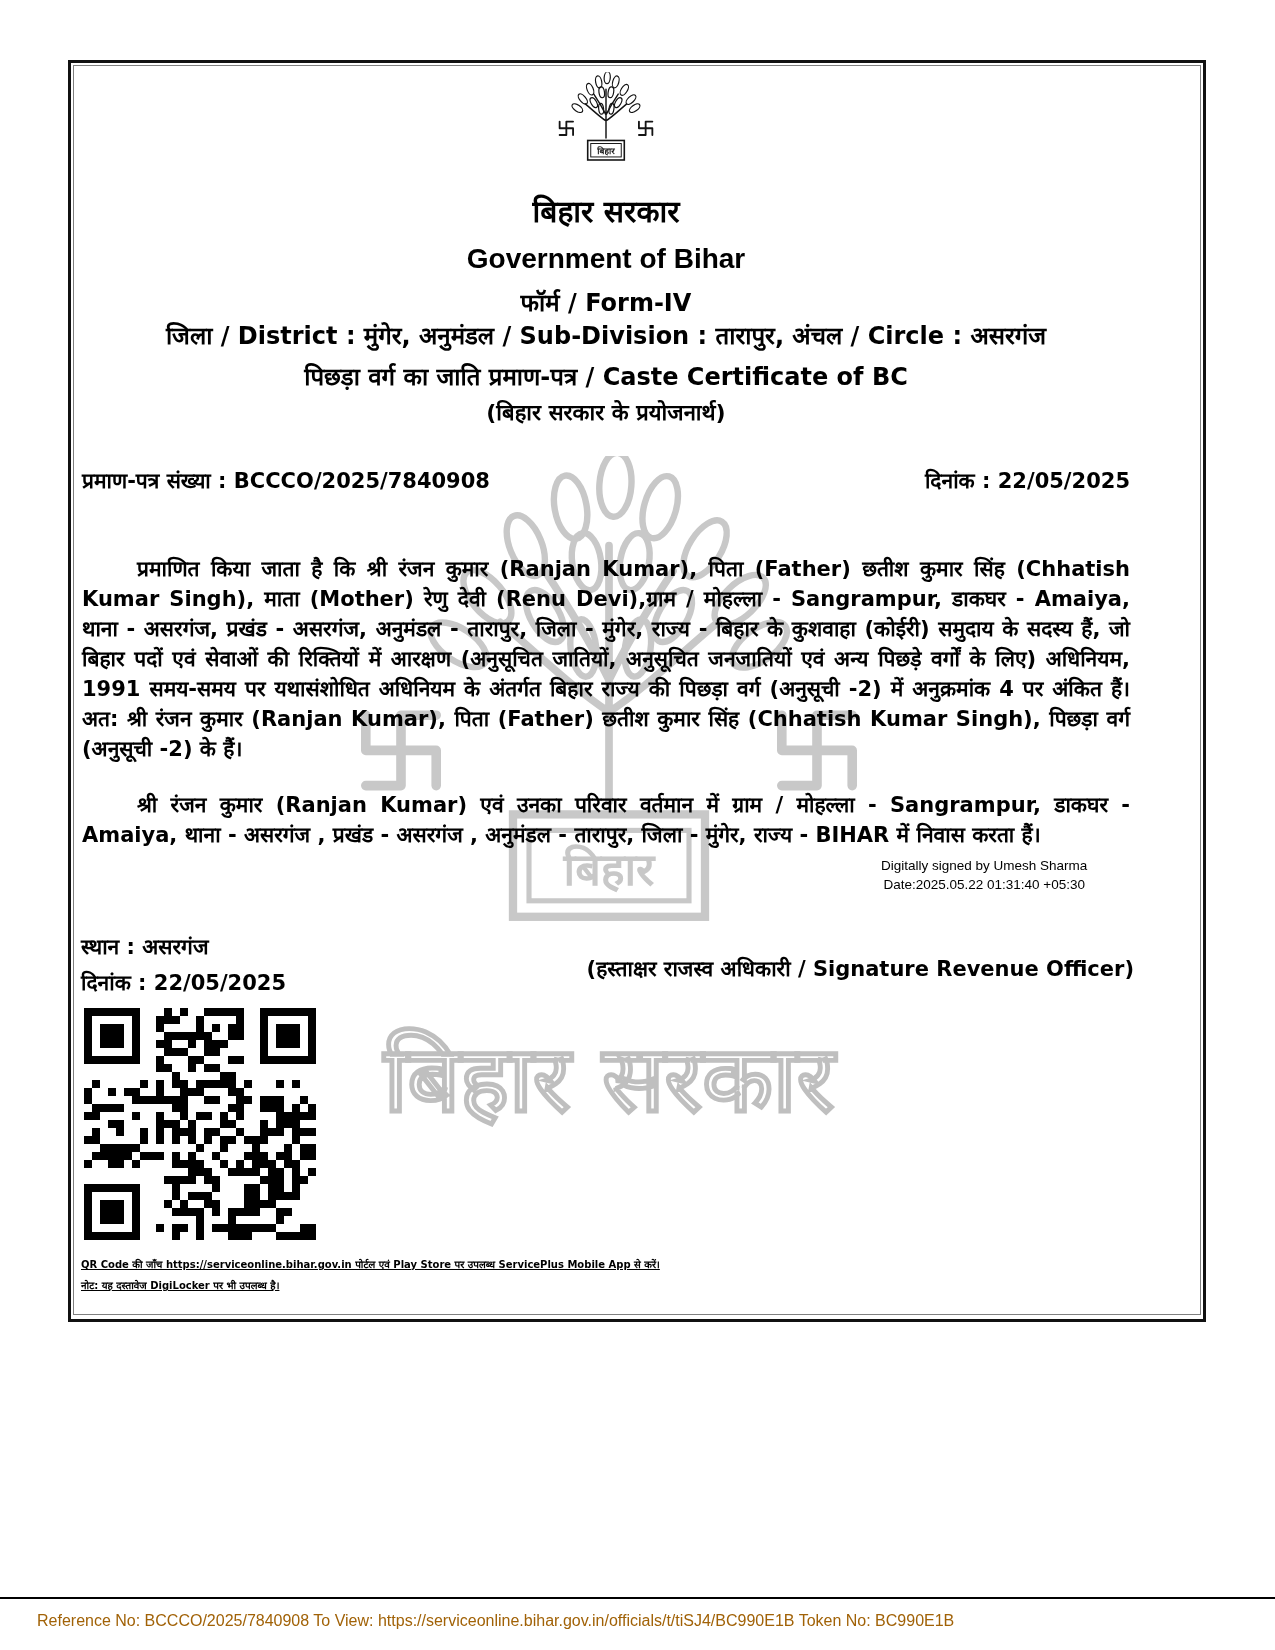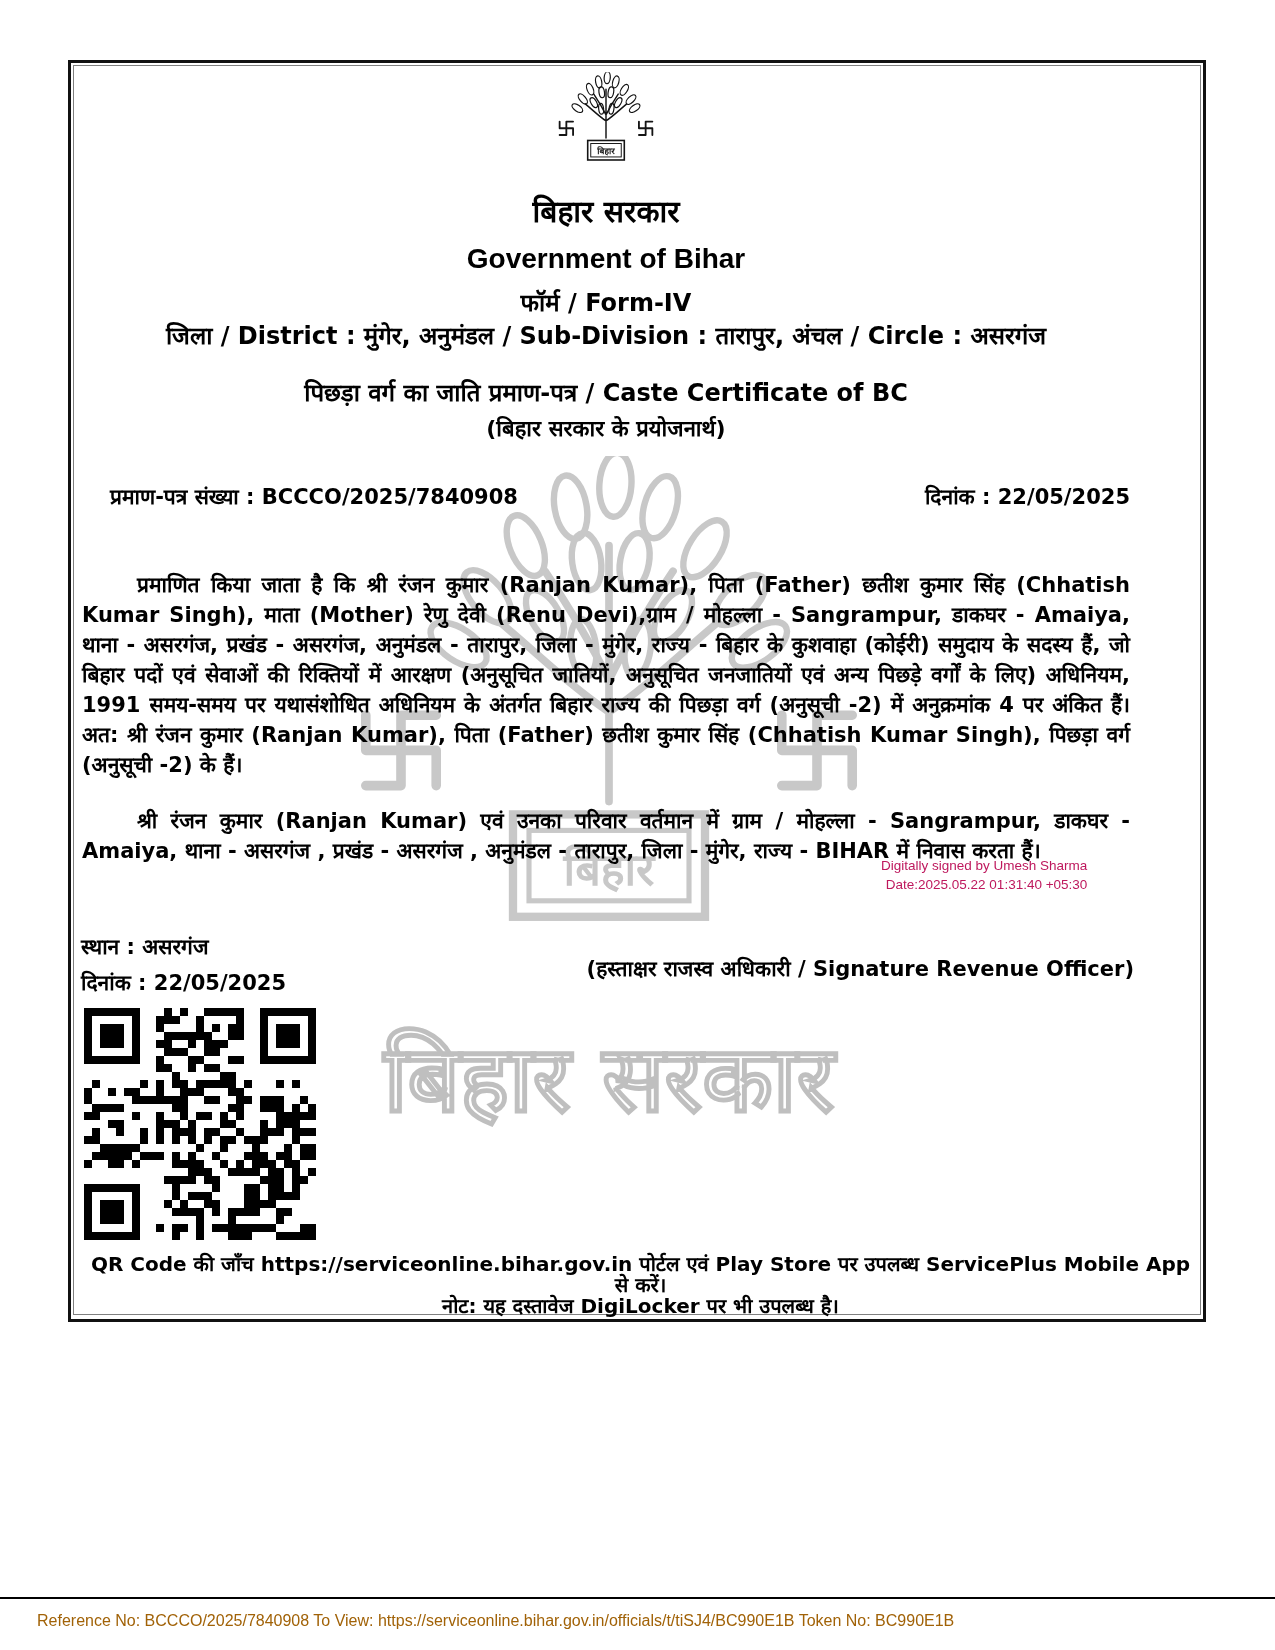--- a/index.html
+++ b/index.html
@@ -38,48 +38,48 @@
   .content{
     position:relative;z-index:1;
     padding:6px 70px 0 8px;
     text-align:center;
     font-weight:bold;
   }
   .org-hi{font-size:30px;margin-top:10px;}
   .org-en{font-size:28px;margin-top:12px;font-family:"Liberation Sans","DejaVu Sans",sans-serif;}
   .form-line{font-size:24px;margin-top:10px;}
   .district-line{font-size:24px;}
-  .cert-title{font-size:24px;margin-top:24px;}
+  .cert-title{font-size:24px;margin-top:8px;}
   .purpose-line{font-size:22px;margin-top:4px;}
   .meta-row{
     display:flex;justify-content:space-between;
-    text-align:left;font-size:21px;margin-top:40px;margin-left:28px;
+    text-align:left;font-size:21px;margin-top:40px;
   }
   .para{
     text-align:justify;font-size:21px;line-height:30px;
     text-indent:55px;
   }
   .para1{margin-top:60px;}
   .para2{margin-top:26px;}
   
   .digital-sig{
     position:absolute;left:807px;top:790px;z-index:1;
-    text-align:right;font-size:13.5px;line-height:19px;
-    font-weight:normal;color:#be185d;
+    text-align:center;font-size:13.5px;line-height:19px;
+    font-weight:normal;color:#000000;
     font-family:"Liberation Sans","DejaVu Sans",sans-serif;
   }
   .place-line{position:absolute;left:7px;top:866px;z-index:1;font-size:21px;font-weight:bold;text-align:left;}
   .date-line2{position:absolute;left:7px;top:902px;z-index:1;font-size:21px;font-weight:bold;text-align:left;}
   .officer-line{position:absolute;right:66px;top:888px;z-index:1;font-size:21px;font-weight:bold;text-align:right;}
   
   .qr{position:absolute;left:10px;top:942px;z-index:1;width:232px;height:232px;}
   
   .notes{
     position:absolute;left:7px;top:1188px;z-index:1;
-    text-align:center;font-size:20px;line-height:21px;font-weight:bold;
+    text-align:left;font-size:10px;line-height:21px;font-weight:bold;text-decoration:underline;
   }
   
   .footer-rule{position:absolute;left:0;top:1597px;width:1275px;height:2px;background:#000;}
   .reference-line{
     position:absolute;left:37px;top:1612px;
     font-size:16px;font-weight:normal;color:#a16207;
     font-family:"Liberation Sans","DejaVu Sans",sans-serif;
   }
 </style>
 </head>

